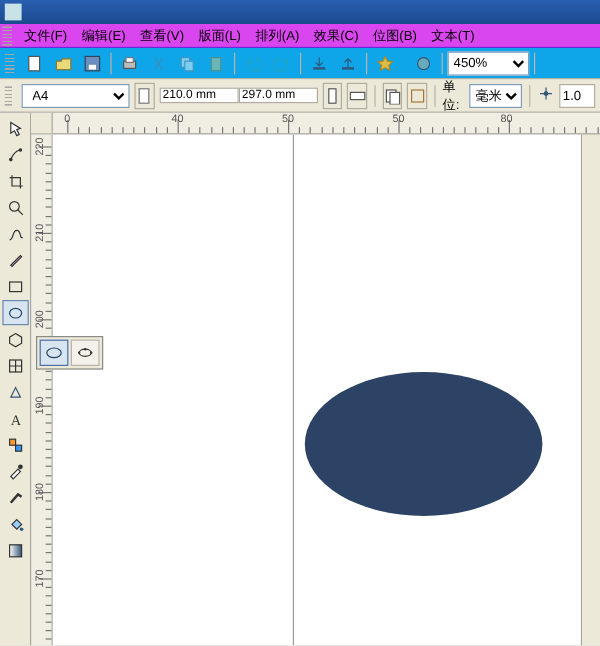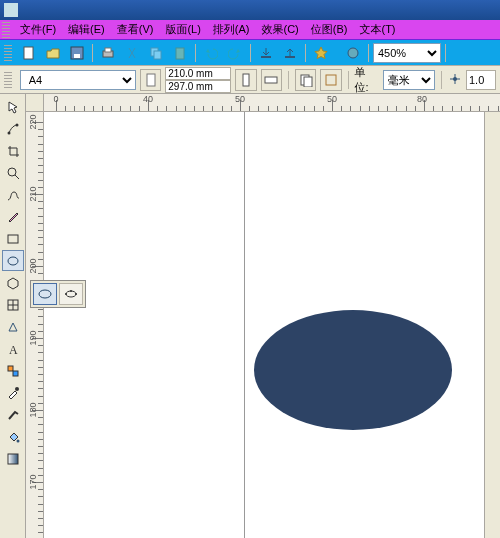--- a/index.html
+++ b/index.html
@@ -9,21 +9,21 @@
   .menubar { background: #d946ef; border-bottom: 1px solid #6d28d9; height: 20px; display: flex; align-items: center; padding: 0 2px; }
   .mb-grip { width: 8px; height: 16px; background: repeating-linear-gradient(#a9a6a0 0 1px, transparent 1px 3px); margin-right: 4px; }
   .menuitem { padding: 2px 6px; cursor: default; }
   .toolbar { background: #0ea5e9; border-bottom: 1px solid #b5b0a5; height: 26px; display: flex; align-items: center; padding: 0 4px; gap: 2px; }
   .tbtn { width: 22px; height: 22px; border: 1px solid transparent; display: inline-flex; align-items: center; justify-content: center; border-radius: 2px; }
   .tbtn.disabled { opacity: .45; }
   .sep { width: 1px; height: 18px; background: #b8b4a8; margin: 0 2px; }
   .zoom-select { height: 20px; width: 68px; font-size: 11px; background: #fff; border: 1px solid #7f9db9; }
   .propbar { background: #ece9d8; border-bottom: 1px solid #a9a6a0; height: 28px; display: flex; align-items: center; padding: 0 4px; gap: 4px; }
   .paper-select { width: 120px; height: 20px; background: #fff; border: 1px solid #7f9db9; font-size: 11px; padding-left: 4px; }
-  .dimbox { display: flex; flex-direction: column; gap: 0; }
+  .dimbox { display: flex; gap: 0; }
   .dimfield { width: 66px; height: 13px; font-size: 10px; background: #fff; border: 1px solid #b0aca0; padding-left: 2px; }
   .pbtn { width: 22px; height: 22px; border: 1px solid #b0aca0; background: #ece9d8; display: inline-flex; align-items: center; justify-content: center; }
   .unit-select { width: 54px; height: 20px; border: 1px solid #7f9db9; background: #fff; font-size: 11px; }
   .shortlabel { font-size: 11px; }
   .spinner { width: 30px; height: 20px; border: 1px solid #b0aca0; background: #fff; font-size: 11px; padding-left: 2px; }
   .workspace { display: flex; height: calc(538px - 20px - 20px - 26px - 28px); }
   .toolbox { width: 26px; background: #ece9d8; border-right: 1px solid #a9a6a0; display: flex; flex-direction: column; align-items: center; padding-top: 2px; gap: 1px; }
   .tool { width: 22px; height: 21px; border: 1px solid transparent; display: flex; align-items: center; justify-content: center; }
   .tool.active { border: 1px solid #6b8ab0; background: #d8e4f0; }
   .flyout { position: absolute; left: 30px; top: 280px; background: #ece9d8; border: 1px solid #8b8a87; display: flex; padding: 2px; gap: 2px; z-index: 10; }

